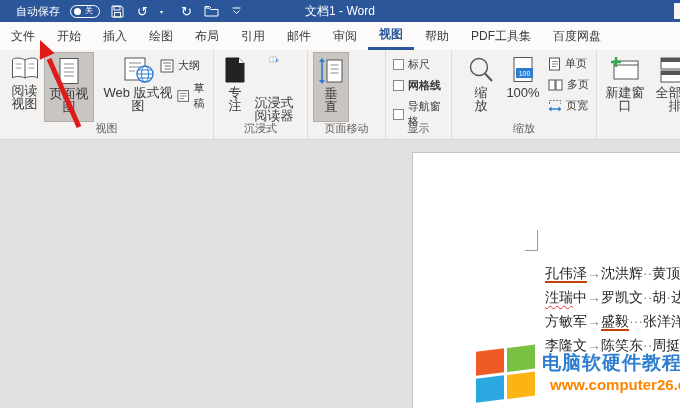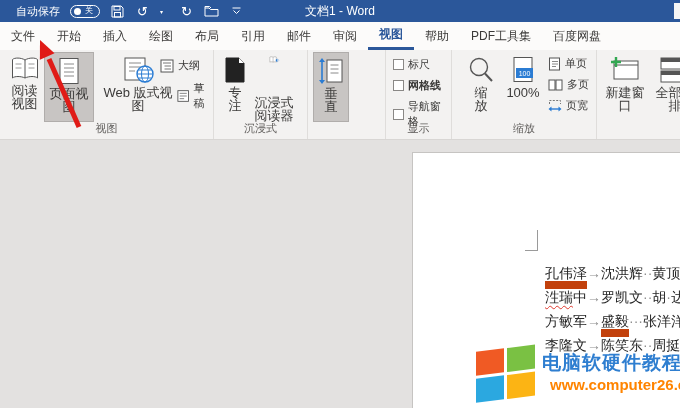--- a/index.html
+++ b/index.html
@@ -45,21 +45,21 @@
 
   
   .docarea { position:absolute; left:0; top:140px; width:680px; height:268px; background:#e3e1e0; }
   .page { position:absolute; left:412px; top:12px; width:268px; height:256px; background:#fff;
           border-left:1px solid #c6c4c2; border-top:1px solid #c6c4c2; }
   .corner-mark { position:absolute; left:112px; top:77px; width:13px; height:21px;
                  border-right:1px solid #9a9a9a; border-bottom:1px solid #9a9a9a; }
   .doctext { position:absolute; left:132px; top:108px; width:140px; font-size:14px;
              color:#262626; line-height:24px; white-space:nowrap; }
   .mk { color:#8f8f8f; }
-  .u-blue { border-bottom:8px solid #c2410c; }
+  .u-blue { border-bottom:2px solid #c2410c; }
   .u-red { text-decoration:underline wavy #e03a2f 1px; text-underline-offset:3px; }
 
   
   .watermark { position:absolute; left:476px; top:344px; width:204px; height:62px; }
   .flag { position:absolute; left:0; top:4px; width:62px; height:54px; transform:skewY(-7deg); }
   .pane { position:absolute; width:28px; height:24px; }
   .pane.tl { left:0;  top:0;  background:#f05a24; }
   .pane.tr { left:31px; top:0;  background:#7ac143; }
   .pane.bl { left:0;  top:27px; background:#2ba8e0; }
   .pane.br { left:31px; top:27px; background:#fcb414; }
@@ -189,20 +189,21 @@
   <div class="rgroup" style="left:308px; width:78px;">
     <div class="bigbtn sel" style="left:5px; width:36px;">
       <svg class="ic" width="26" height="28" viewBox="0 0 26 28">
         <rect x="9" y="3" width="15" height="22" fill="#fff" stroke="#555"></rect>
         <path d="M12.5 8 h8 M12.5 12 h8 M12.5 16 h8" stroke="#8a8a8a"></path>
         <line x1="4" y1="4" x2="4" y2="24" stroke="#2b7cd3" stroke-width="1.6"></line>
         <path d="M4 1 l-3 4 h6 z M4 27 l-3 -4 h6 z" fill="#2b7cd3"></path>
       </svg>
       <span class="blabel" style="width:13px;">垂直</span>
     </div>
+    <div class="glabel">页面移动</div>
   </div>
 
   <div class="rgroup" style="left:386px; width:66px;">
     <div class="smallbtn" style="left:7px; top:7px;">
       <span class="chk"></span>
       <span>标尺</span>
     </div>
     <div class="smallbtn" style="left:7px; top:28px;font-weight:bold;">
       <span class="chk"></span>
       <span>网格线</span>

